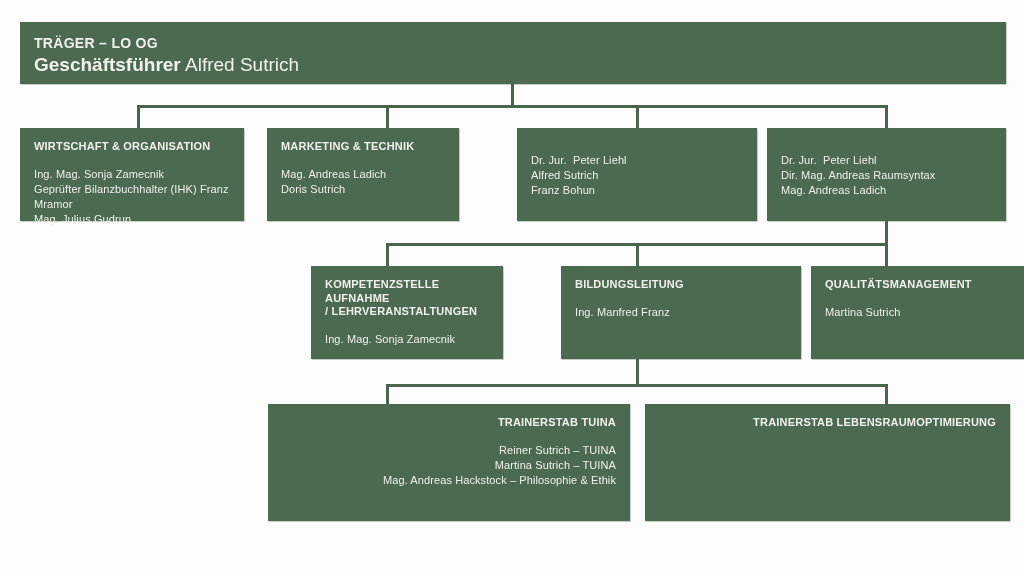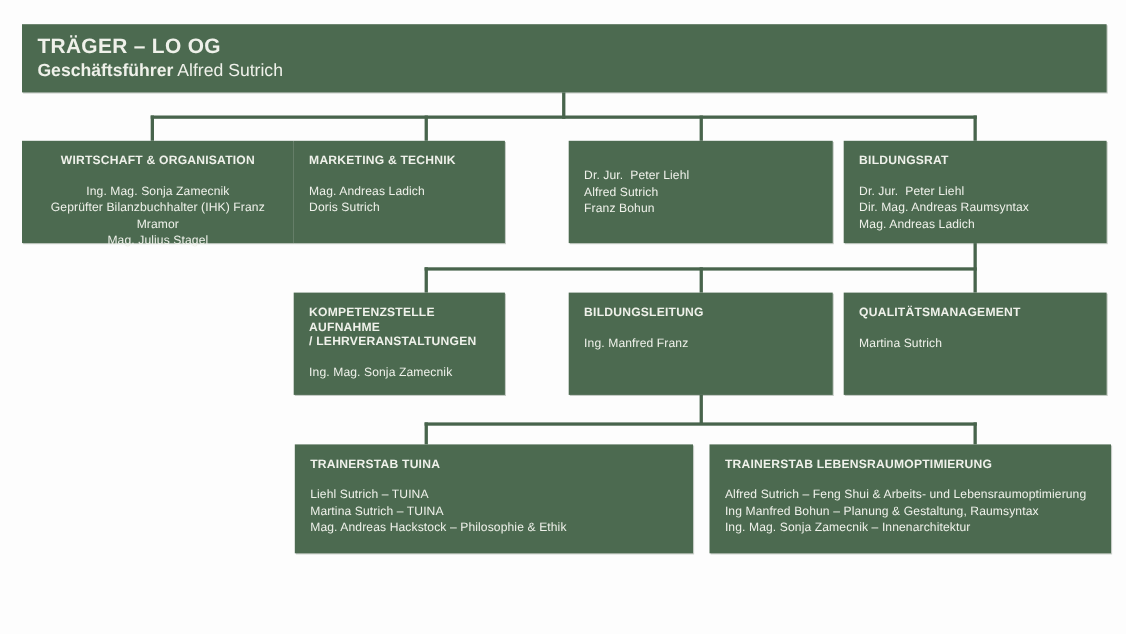--- a/index.html
+++ b/index.html
@@ -32,35 +32,35 @@
     line-height:15px;
     letter-spacing:0.1px;
     white-space:pre-wrap;
   }
   .root-box{
     left:20px;top:22px;width:986px;height:62px;
     padding:9px 14px;
   }
   .root-title{
     font-weight:700;
-    font-size:19px;
+    font-size:14px;
     line-height:24px;
     letter-spacing:0.3px;
   }
   .root-subtitle{
-    font-size:16px;
+    font-size:19px;
     line-height:17px;
     margin-top:1px;
   }
   .root-subtitle .role-label{font-weight:700;}
   
   .r2{top:128px;height:93px;}
-  .r3{top:266px;height:93px;}
-  .r4{top:404px;height:99px;}
-  .c1{left:20px;width:247px;text-align:center;}
+  .r3{top:266px;height:93px;margin-left:44px;}
+  .r4{top:404px;height:117px;text-align:right;}
+  .c1{left:20px;width:224px;}
   .c2{left:267px;width:192px;}
   .c3{left:517px;width:240px;}
   .c4{left:767px;width:239px;}
   .b4a{left:268px;width:362px;}
   .b4b{left:645px;width:365px;}
   
   .cline{position:absolute;background:var(--line);}
 </style>
 </head>
 <body>
@@ -80,39 +80,38 @@
   <div class="cline" style="left:137px;top:105px;width:3px;height:23px;"></div>
   <div class="cline" style="left:386px;top:105px;width:3px;height:23px;"></div>
   <div class="cline" style="left:636px;top:105px;width:3px;height:23px;"></div>
   <div class="cline" style="left:885px;top:105px;width:3px;height:23px;"></div>
 
   <div class="box r2 c1">
     <div class="box-title">WIRTSCHAFT &amp; ORGANISATION</div>
     <div class="members">
       <div class="member">Ing. Mag. Sonja Zamecnik</div>
       <div class="member">Geprüfter Bilanzbuchhalter (IHK) Franz Mramor</div>
-      <div class="member">Mag. Julius Stagel</div>
+      <div class="member">Mag. Julius Gudrun</div>
     </div>
   </div>
   <div class="box r2 c2">
     <div class="box-title">MARKETING &amp; TECHNIK</div>
     <div class="members">
       <div class="member">Mag. Andreas Ladich</div>
       <div class="member">Doris Sutrich</div>
     </div>
   </div>
   <div class="box r2 c3">
     <div class="members">
       <div class="member">Dr. Jur.  Peter Liehl</div>
       <div class="member">Alfred Sutrich</div>
       <div class="member">Franz Bohun</div>
     </div>
   </div>
   <div class="box r2 c4">
-    <div class="box-title">BILDUNGSRAT</div>
     <div class="members">
       <div class="member">Dr. Jur.  Peter Liehl</div>
       <div class="member">Dir. Mag. Andreas Raumsyntax</div>
       <div class="member">Mag. Andreas Ladich</div>
     </div>
   </div>
 
   <div class="cline" style="left:885px;top:221px;width:3px;height:45px;"></div>
   <div class="cline" style="left:386px;top:243px;width:502px;height:3px;"></div>
   <div class="cline" style="left:386px;top:243px;width:3px;height:23px;"></div>
@@ -139,27 +138,22 @@
   </div>
 
   <div class="cline" style="left:636px;top:359px;width:3px;height:27px;"></div>
   <div class="cline" style="left:386px;top:384px;width:502px;height:3px;"></div>
   <div class="cline" style="left:386px;top:384px;width:3px;height:20px;"></div>
   <div class="cline" style="left:885px;top:384px;width:3px;height:20px;"></div>
 
   <div class="box r4 b4a">
     <div class="box-title">TRAINERSTAB TUINA</div>
     <div class="members">
-      <div class="member">Liehl Sutrich – TUINA</div>
+      <div class="member">Reiner Sutrich – TUINA</div>
       <div class="member">Martina Sutrich – TUINA</div>
       <div class="member">Mag. Andreas Hackstock – Philosophie &amp; Ethik</div>
     </div>
   </div>
   <div class="box r4 b4b">
     <div class="box-title">TRAINERSTAB LEBENSRAUMOPTIMIERUNG</div>
-    <div class="members">
-      <div class="member">Alfred Sutrich – Feng Shui &amp; Arbeits- und Lebensraumoptimierung</div>
-      <div class="member">Ing Manfred Bohun – Planung &amp; Gestaltung, Raumsyntax</div>
-      <div class="member">Ing. Mag. Sonja Zamecnik – Innenarchitektur</div>
-    </div>
   </div>
 
 </div>
 
 </body></html>

